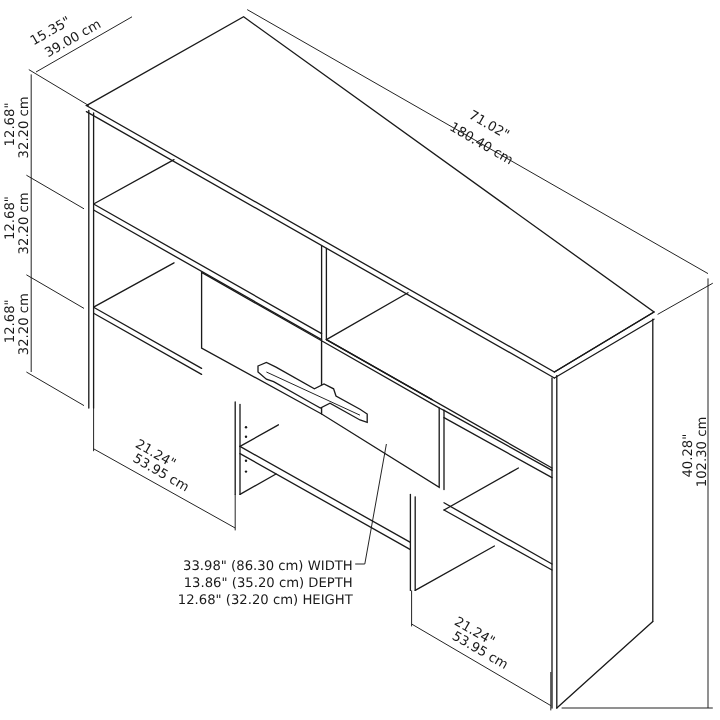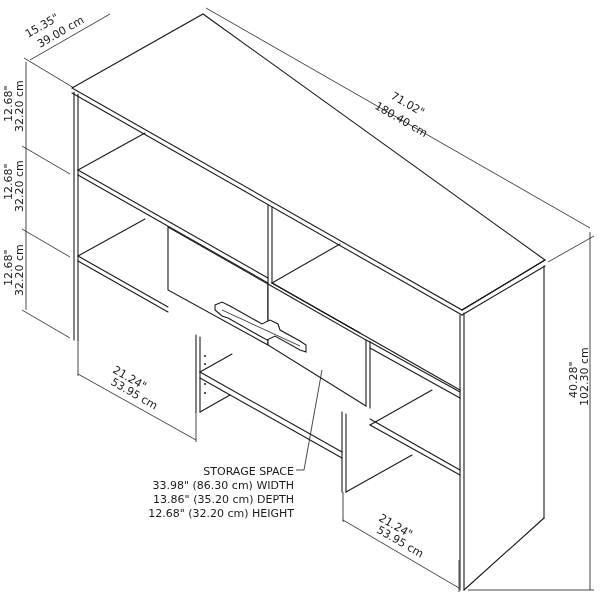--- a/index.html
+++ b/index.html
@@ -139,17 +139,16 @@
 
     <text class="dimtext" transform="translate(112,372) rotate(30)">21.24"</text>
     <text class="dimtext" transform="translate(110,384) rotate(30)">53.95 cm</text>
 
     <text class="dimtext" transform="translate(378,520) rotate(30)">21.24"</text>
     <text class="dimtext" transform="translate(376,532) rotate(30)">53.95 cm</text>
   </g>
 </svg>
 
 <div class="note" style="left:140px; top:465px; width:154px;">
-  <div>STORAGE SPACE</div>
   <div>33.98" (86.30 cm) WIDTH</div>
   <div>13.86" (35.20 cm) DEPTH</div>
   <div>12.68" (32.20 cm) HEIGHT</div>
 </div>
 
 </body></html>

